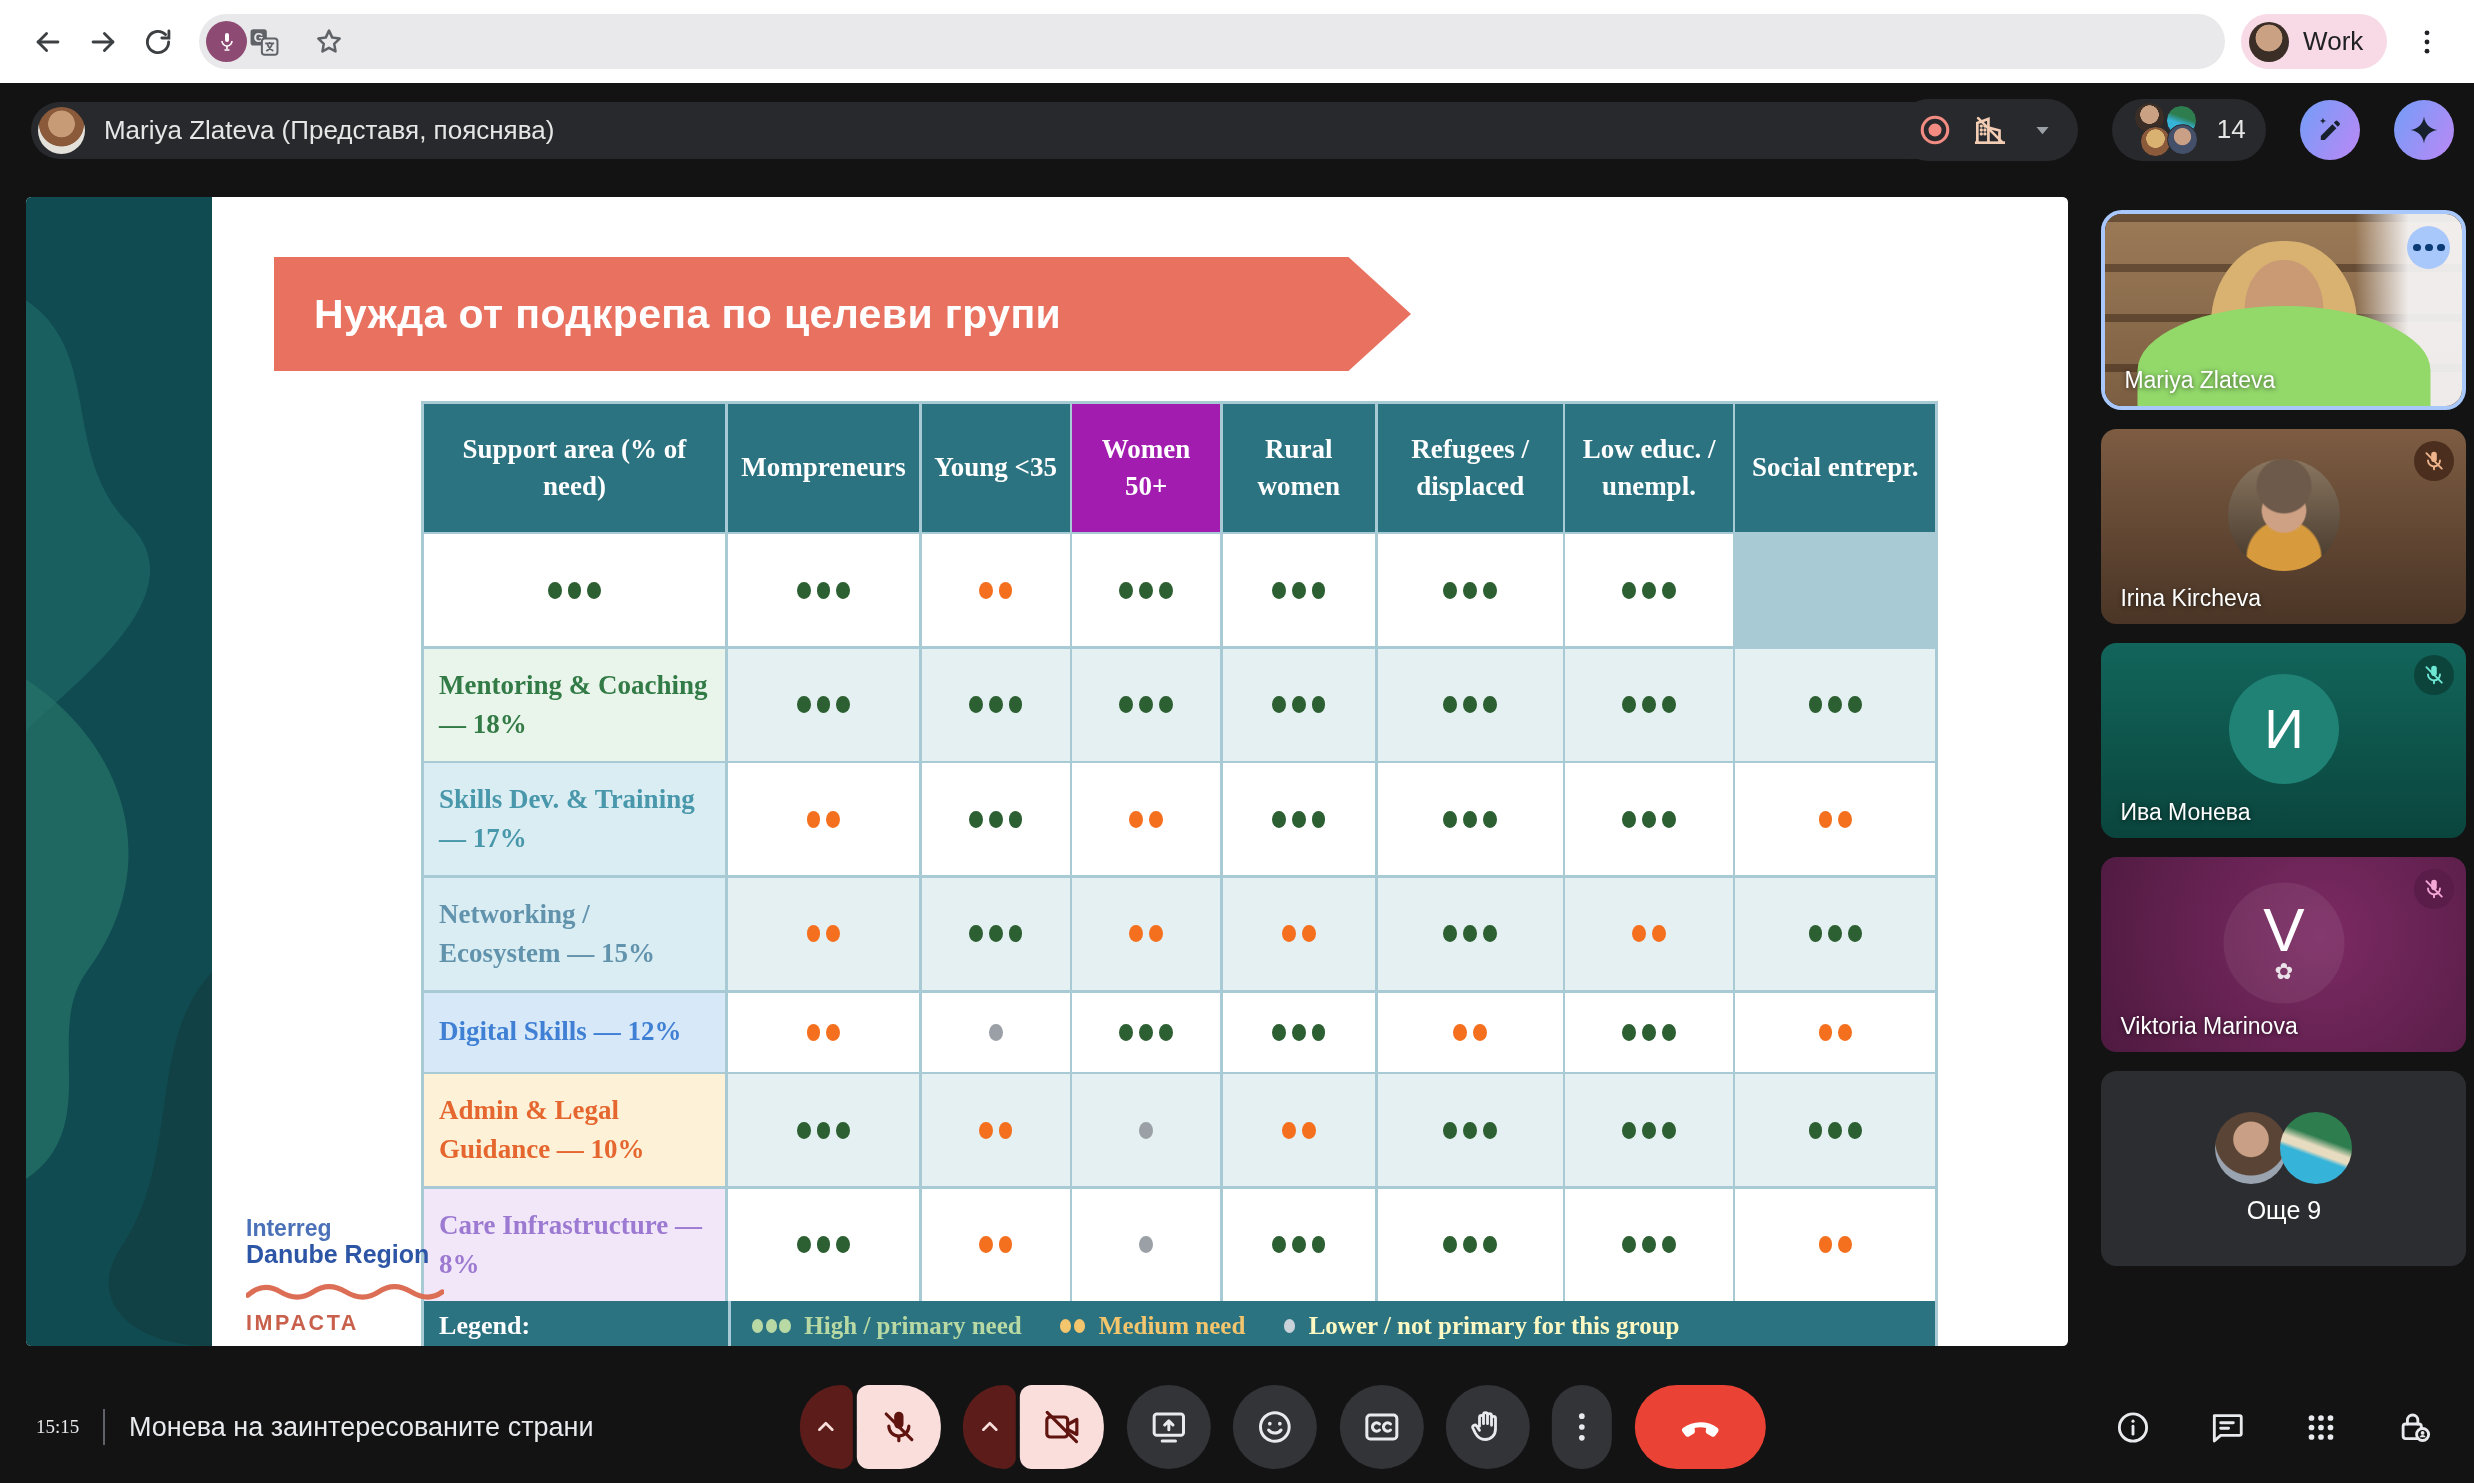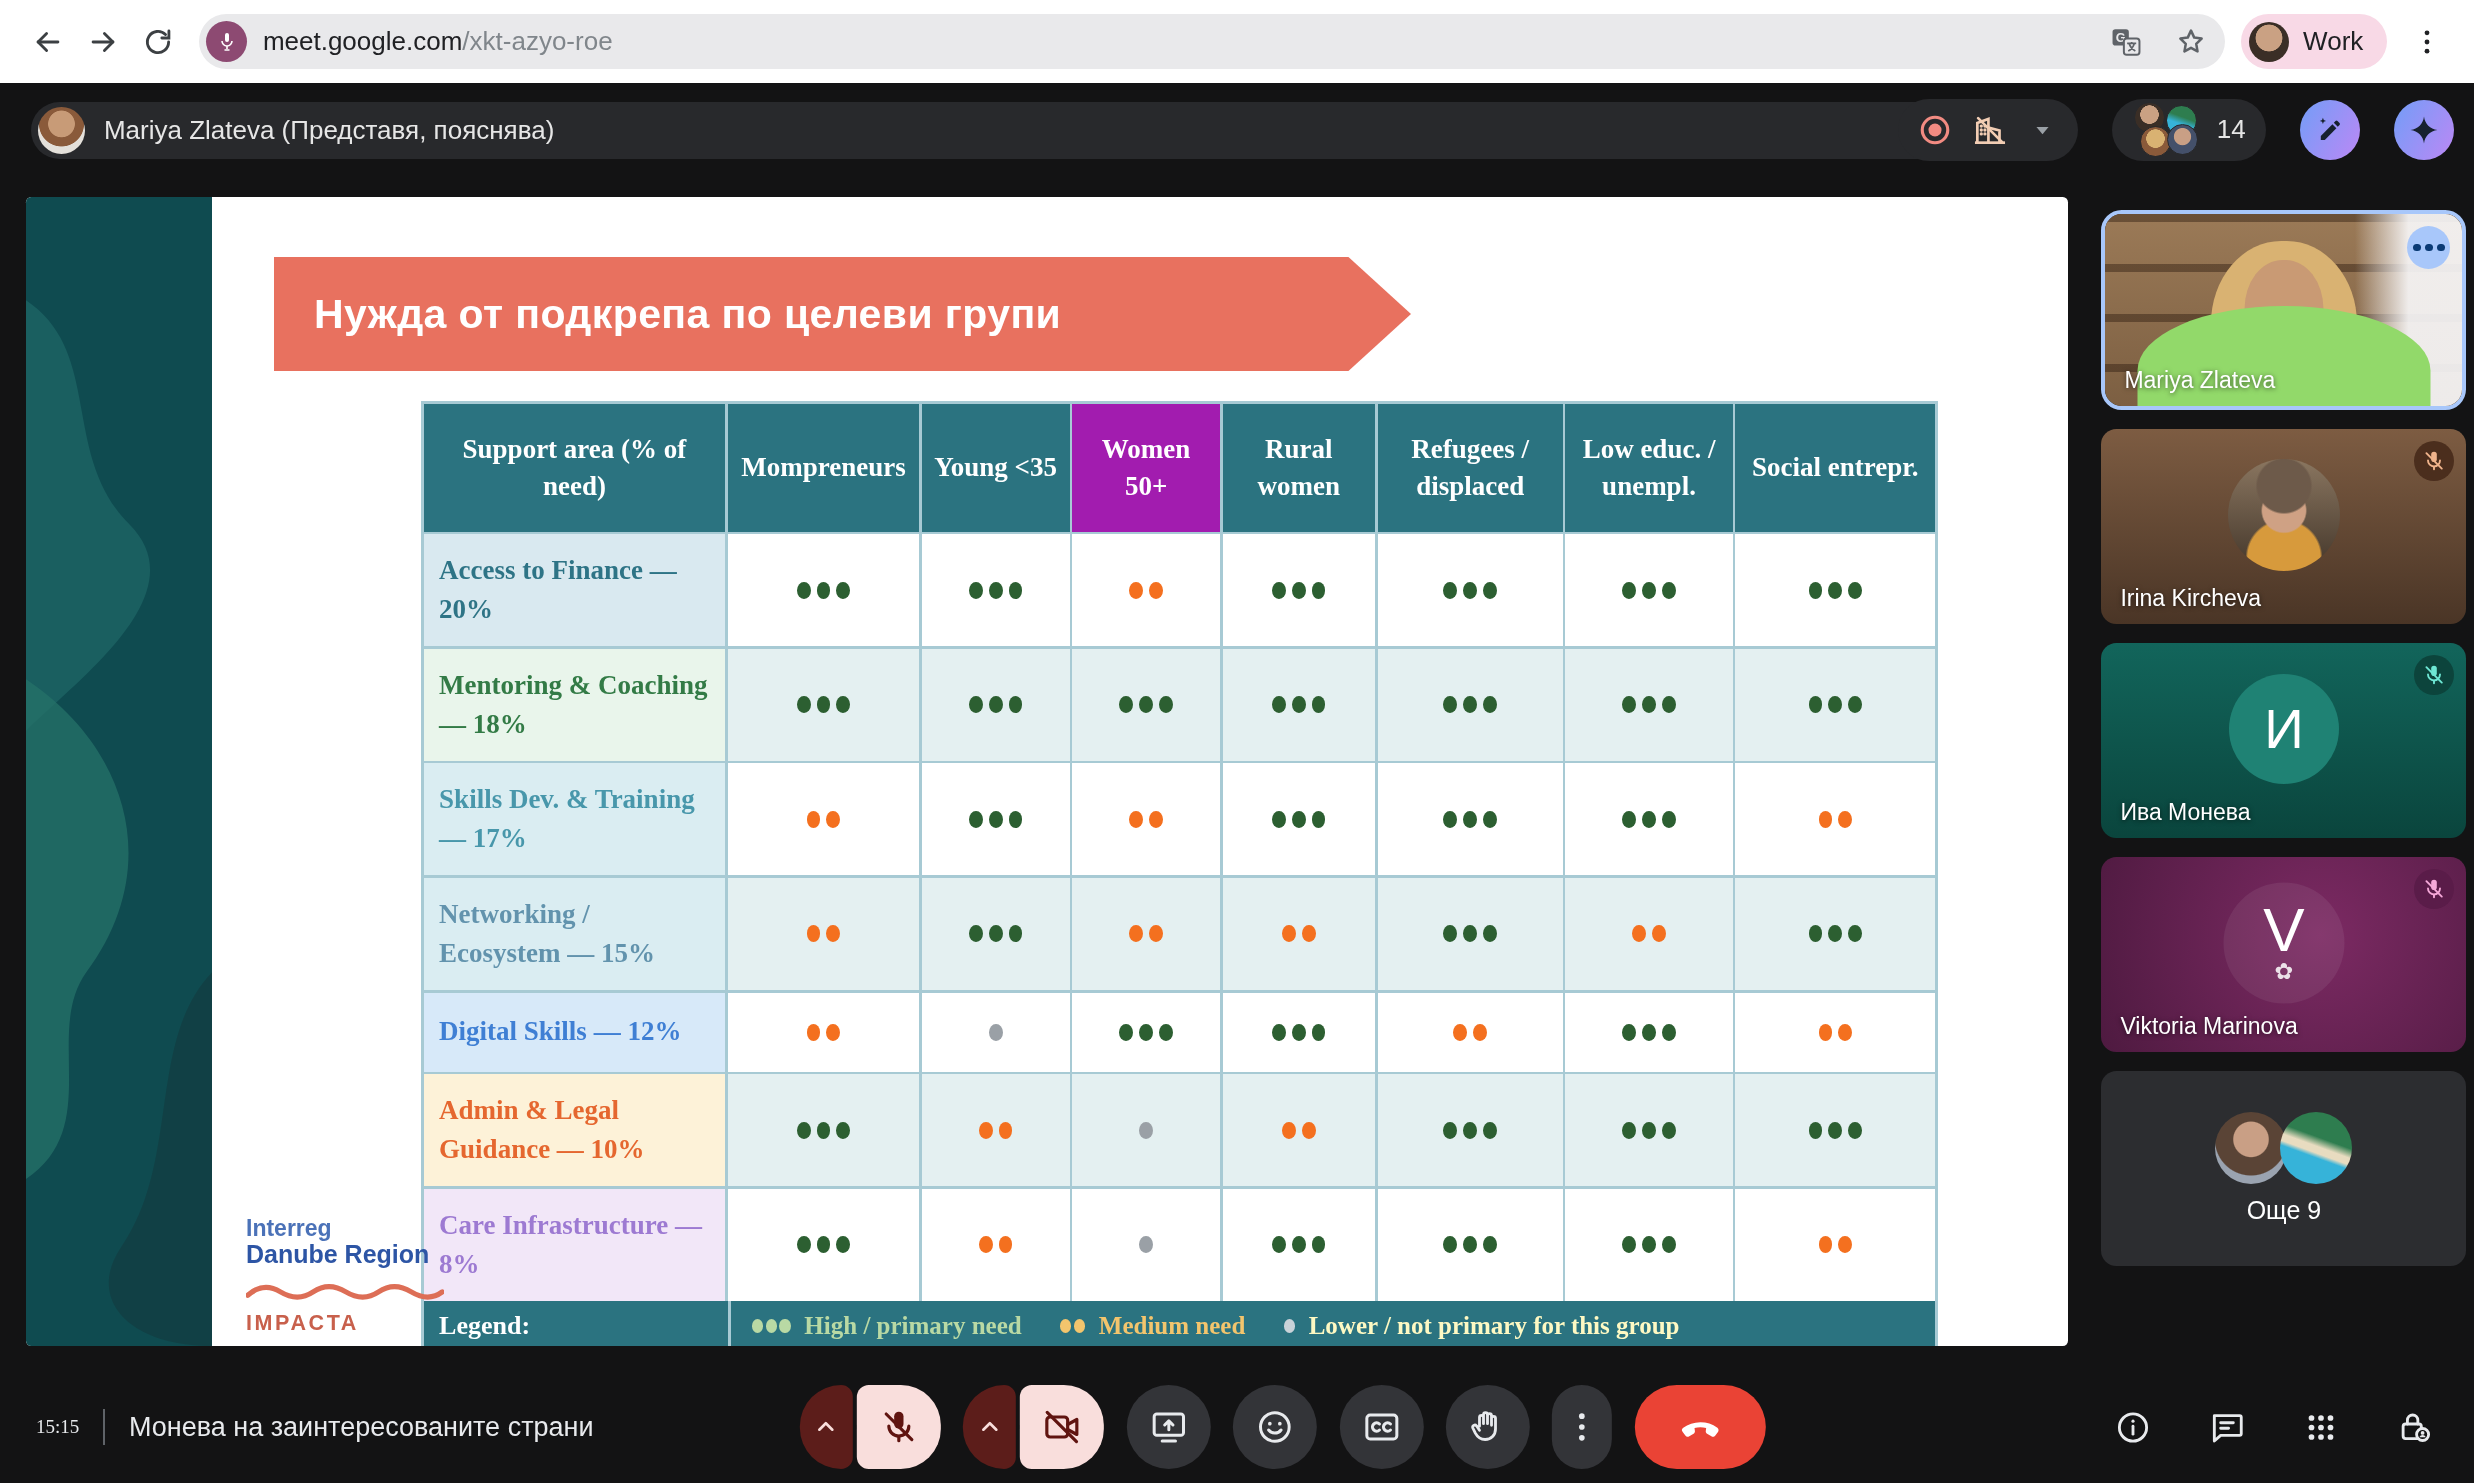--- a/index.html
+++ b/index.html
@@ -138,21 +138,20 @@
       </svg>
   </div>
   <div class="omnibox">
     <div class="site-badge">
       <svg viewBox="0 0 24 24">
           <rect x="10" y="3" width="4" height="9" rx="2" fill="#fff"></rect>
           <path d="M7 11a5 5 0 0 0 10 0" fill="none" stroke="#fff" stroke-width="1.6"></path>
           <path d="M12 16v3M9.5 20h5" stroke="#fff" stroke-width="1.6" fill="none"></path>
         </svg>
     </div>
-    <div class="url"><span class="host">meet.google.com</span><span class="path">/xkt-azyo-roe</span></div>
     <div class="omni-icons">
       <svg viewBox="0 0 24 24">
           <rect x="2.5" y="3" width="11.5" height="11.5" rx="2" fill="currentColor"></rect>
           <text x="8.2" y="12" font-size="9" font-weight="bold" fill="#e9e9eb" text-anchor="middle">G</text>
           <rect x="10.5" y="9.5" width="11" height="11.5" rx="2" fill="#e9e9eb" stroke="currentColor" stroke-width="1.4"></rect>
           <path d="M12.8 13h6.4M16 13v-1M17.8 13.2c-.7 2.3-2.4 4.2-4.2 5.2M14.3 13.4c.8 2.2 2.5 4 4.3 4.9" stroke="currentColor" stroke-width="1.2" fill="none"></path>
         </svg>
       <svg viewBox="0 0 24 24" fill="none" stroke="currentColor" stroke-width="1.8" stroke-linejoin="round">
           <path d="M12 4l2.3 4.9 5.2.7-3.8 3.7.9 5.3L12 16.1l-4.6 2.5.9-5.3L4.5 9.6l5.2-.7z"></path>
         </svg>
@@ -233,21 +232,20 @@
           <div class="th" style="background: rgb(43, 115, 128);">Mompreneurs</div>
           <div class="th" style="background: rgb(43, 115, 128);">Young &lt;35</div>
           <div class="th" style="background: #a21caf;">Women 50+</div>
           <div class="th" style="background: rgb(43, 115, 128);">Rural women</div>
           <div class="th" style="background: rgb(43, 115, 128);">Refugees / displaced</div>
           <div class="th" style="background: rgb(43, 115, 128);">Low educ. / unempl.</div>
           <div class="th" style="background: rgb(43, 115, 128);">Social entrepr.</div>
         </div>
       <div id="table-body">
           <div class="trow data">
-            <div class="tlabel" style="color: rgb(46, 116, 134); background: rgb(217, 233, 240);">Access to Finance — 20%</div>
             <div class="tcell">
               <span class="dot" style="background: rgb(44, 95, 49);"></span>
               <span class="dot" style="background: rgb(44, 95, 49);"></span>
               <span class="dot" style="background: rgb(44, 95, 49);"></span>
             </div>
             <div class="tcell">
               <span class="dot" style="background: rgb(44, 95, 49);"></span>
               <span class="dot" style="background: rgb(44, 95, 49);"></span>
               <span class="dot" style="background: rgb(44, 95, 49);"></span>
             </div>

